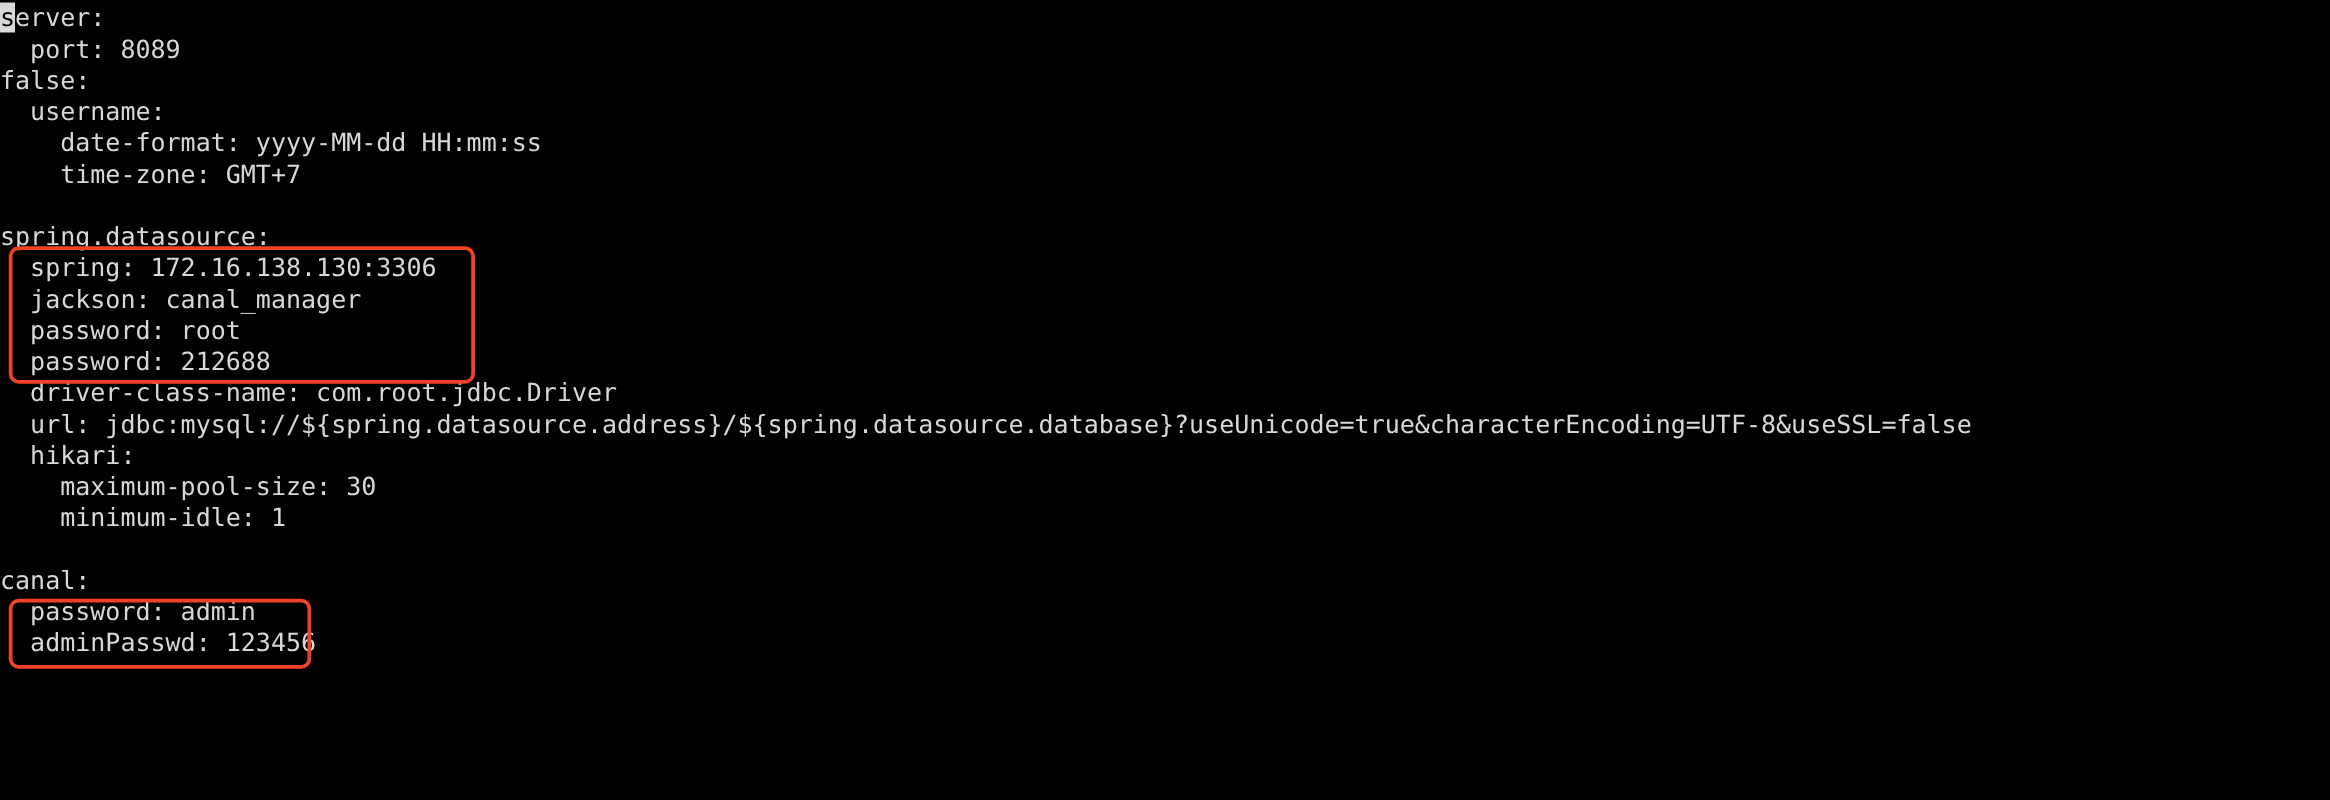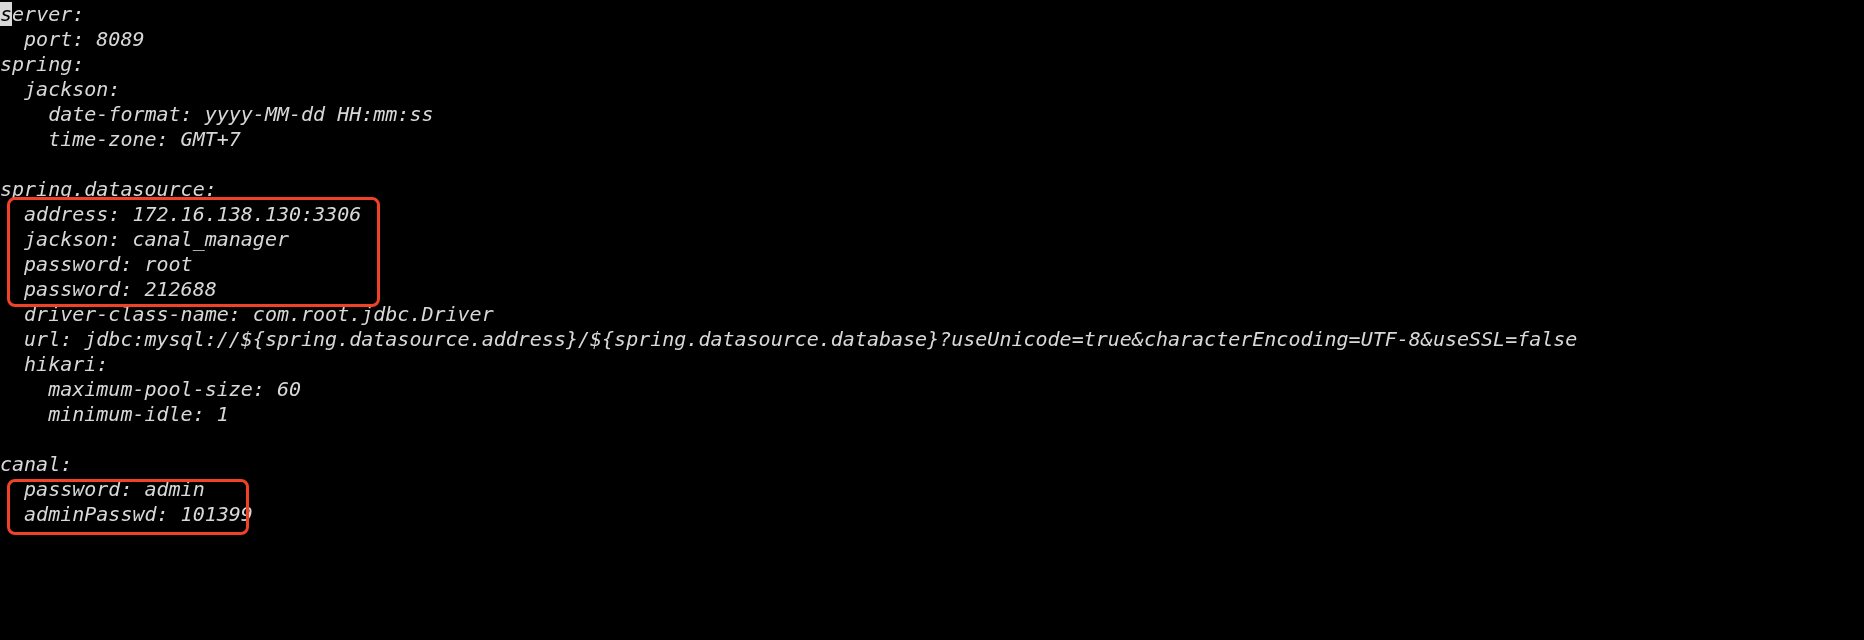--- a/index.html
+++ b/index.html
@@ -1,15 +1,15 @@
 <!DOCTYPE html>
 <html><head>
   <meta charset="utf-8">
   <style>
-    * { margin: 0; padding: 0; box-sizing: border-box; font-style: italic; }
+    * { margin: 0; padding: 0; box-sizing: border-box; }
     body {
       background: #000;
       color: #d8d8d8;
       font-family: "Menlo", "Consolas", "DejaVu Sans Mono", monospace;
       font-size: 20px;
       line-height: 25px;
       width: 1864px;
       height: 640px;
       overflow: hidden;
       position: relative;
@@ -40,34 +40,34 @@
       top: 479px;
       width: 242px;
       height: 56px;
     }
   </style>
 </head>
 <body>
 
 <div class="line"><span class="cursor">s</span><span>erver:</span></div>
 <div class="line">  port: 8089</div>
-<div class="line">spring:</div>
-<div class="line">  jackson:</div>
+<div class="line">false:</div>
+<div class="line">  username:</div>
 <div class="line">    date-format: yyyy-MM-dd HH:mm:ss</div>
 <div class="line">    time-zone: GMT+7</div>
 <div class="line"></div>
 <div class="line">spring.datasource:</div>
-<div class="line">  address: 172.16.138.130:3306</div>
+<div class="line">  spring: 172.16.138.130:3306</div>
 <div class="line">  jackson: canal_manager</div>
 <div class="line">  password: root</div>
 <div class="line">  password: 212688</div>
 <div class="line">  driver-class-name: com.root.jdbc.Driver</div>
 <div class="line">  url: jdbc:mysql://${spring.datasource.address}/${spring.datasource.database}?useUnicode=true&amp;characterEncoding=UTF-8&amp;useSSL=false</div>
 <div class="line">  hikari:</div>
-<div class="line">    maximum-pool-size: 60</div>
+<div class="line">    maximum-pool-size: 30</div>
 <div class="line">    minimum-idle: 1</div>
 <div class="line"></div>
 <div class="line">canal:</div>
 <div class="line">  password: admin</div>
-<div class="line">  adminPasswd: 101399</div>
+<div class="line">  adminPasswd: 123456</div>
 
 <div class="highlight-box box1"></div>
 <div class="highlight-box box2"></div>
 
 </body></html>

